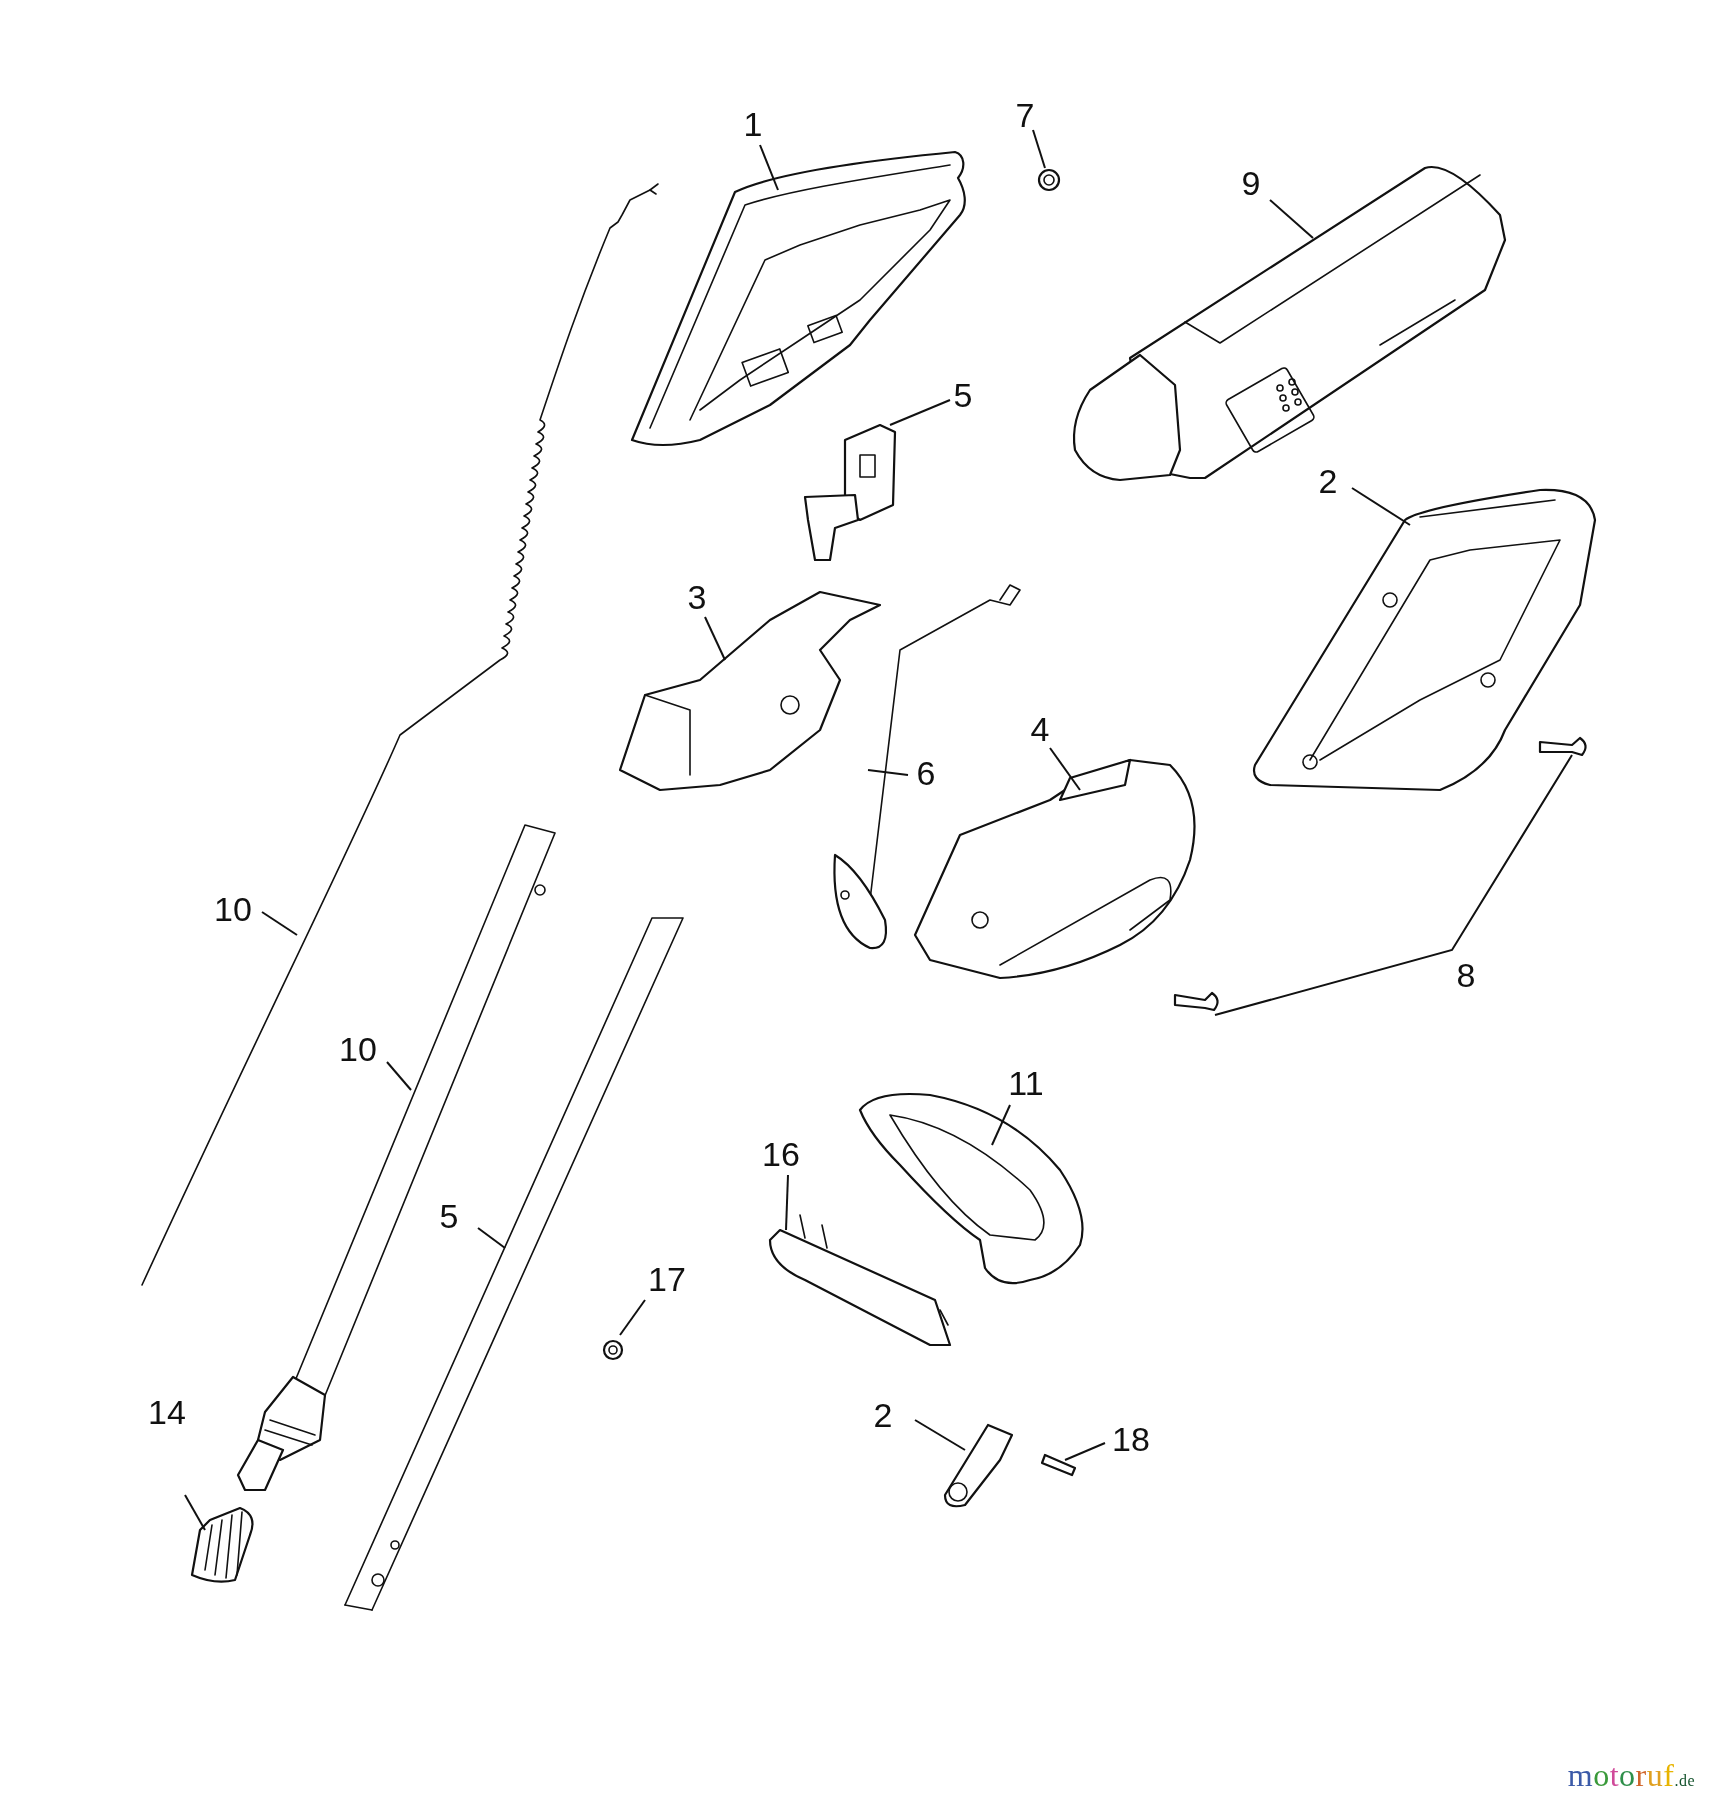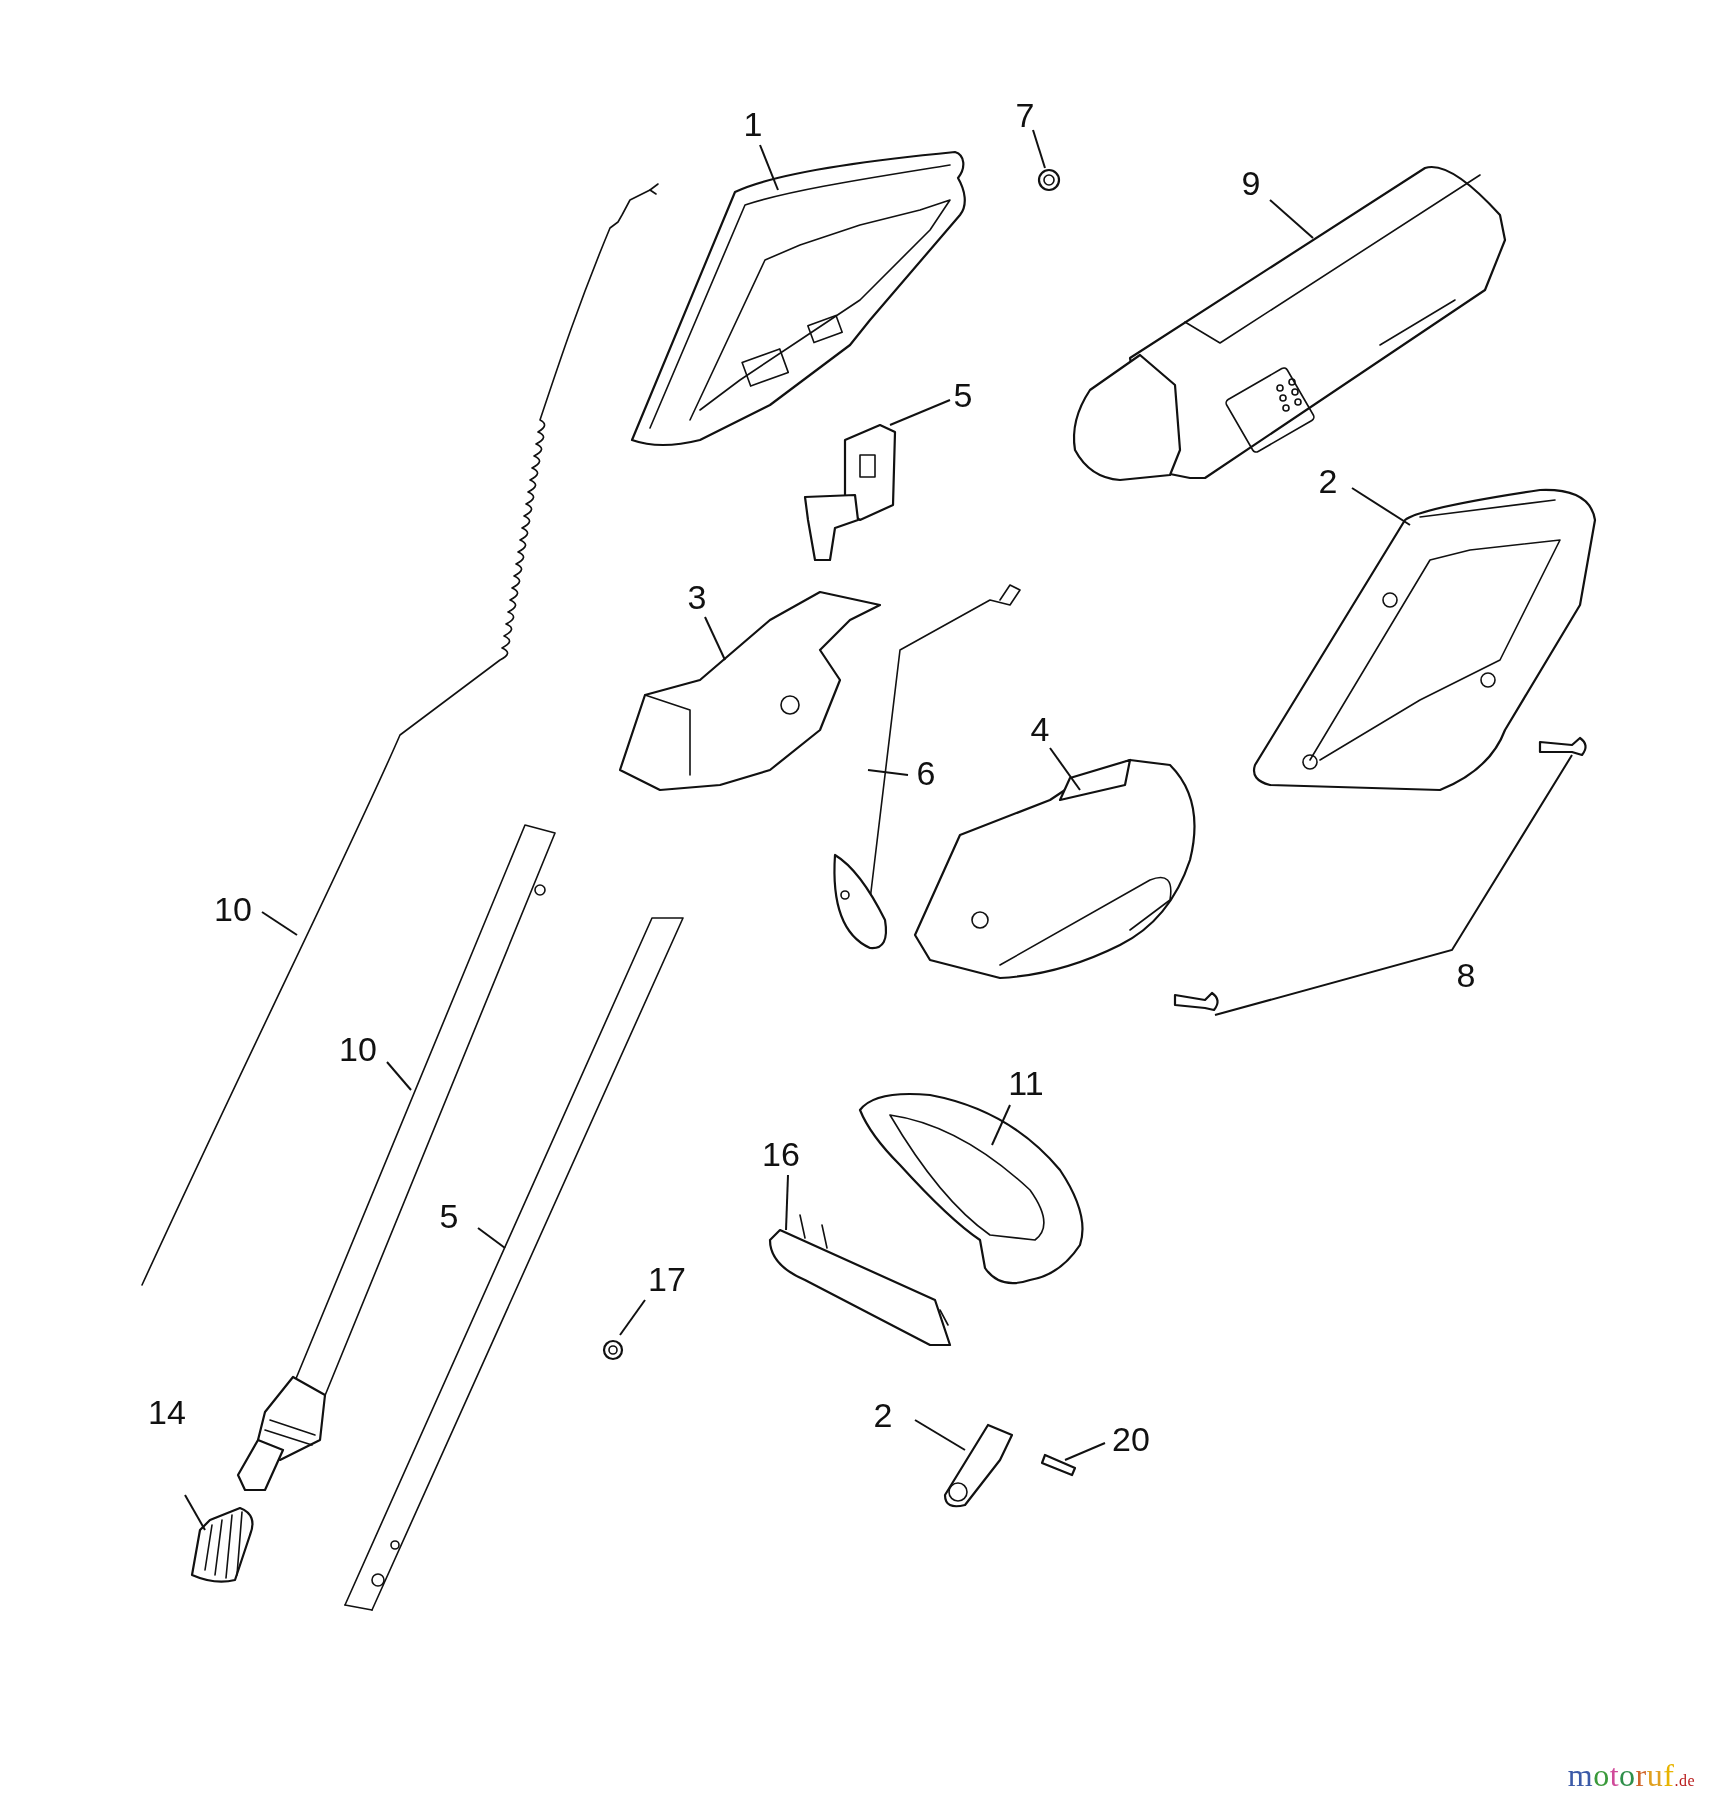--- a/index.html
+++ b/index.html
@@ -5,21 +5,21 @@
   html,body{margin:0;padding:0;background:#ffffff;}
   body{width:1709px;height:1800px;position:relative;overflow:hidden;font-family:"Liberation Sans",sans-serif;}
   #diagram{position:absolute;left:0;top:0;width:1709px;height:1800px;}
   .part{fill:#ffffff;stroke:#111;stroke-width:2.2;stroke-linejoin:round;stroke-linecap:round;}
   .thin{fill:none;stroke:#111;stroke-width:1.6;stroke-linecap:round;stroke-linejoin:round;}
   .leader{fill:none;stroke:#111;stroke-width:2;}
   .lbl{position:absolute;font-size:34px;color:#111;line-height:1;transform:translate(-50%,-50%);white-space:nowrap;}
   #watermark{position:absolute;right:14px;bottom:6px;font-family:"Liberation Serif",serif;font-size:32px;letter-spacing:0.5px;}
   #watermark .m{color:#3b5aa8}#watermark .o1{color:#3a9a3a}#watermark .t{color:#d04a9a}
   #watermark .o2{color:#2e8f4a}#watermark .r{color:#d0652a}#watermark .u{color:#e0a020}#watermark .f{color:#e8b400}
-  #watermark .de{color:#b91c1c;font-size:16px;text-align:right;}
+  #watermark .de{color:#14532d;font-size:16px;text-align:right;}
 </style>
 </head>
 <body>
 
 <svg id="diagram" viewBox="0 0 1709 1800" xmlns="http://www.w3.org/2000/svg">
 
   <g>
     <path class="thin" d="M650 190 L630 200 L622 215 L618 222 L610 228 C580 300,560 360,540 420
       q10 5 -2 12 q12 5 -2 12 q12 5 -2 12 q12 5 -2 12 q12 5 -2 12 q12 5 -2 12 q12 5 -2 12 q12 5 -2 12 q12 5 -2 12 q12 5 -2 12 q12 5 -2 12 q12 5 -2 12 q12 5 -2 12 q12 5 -2 12 q12 5 -2 12 q12 5 -2 12 q12 5 -2 12 q12 5 -2 12 q12 5 -2 12 q12 5 -2 12
       L400 735 C350 850,250 1050,142 1285"></path>
@@ -170,15 +170,15 @@
 <div class="lbl" style="left:1466px;top:975px">8</div>
 <div class="lbl" style="left:1251px;top:183px">9</div>
 <div class="lbl" style="left:233px;top:909px">10</div>
 <div class="lbl" style="left:358px;top:1049px">10</div>
 <div class="lbl" style="left:449px;top:1216px">5</div>
 <div class="lbl" style="left:667px;top:1279px">17</div>
 <div class="lbl" style="left:167px;top:1412px">14</div>
 <div class="lbl" style="left:1026px;top:1083px">11</div>
 <div class="lbl" style="left:781px;top:1154px">16</div>
 <div class="lbl" style="left:883px;top:1415px">2</div>
-<div class="lbl" style="left:1131px;top:1439px">20</div>
+<div class="lbl" style="left:1131px;top:1439px">18</div>
 
 <div id="watermark"><span class="m">m</span><span class="o1">o</span><span class="t">t</span><span class="o2">o</span><span class="r">r</span><span class="u">u</span><span class="f">f</span><span class="de">.de</span></div>
 
 </body></html>

